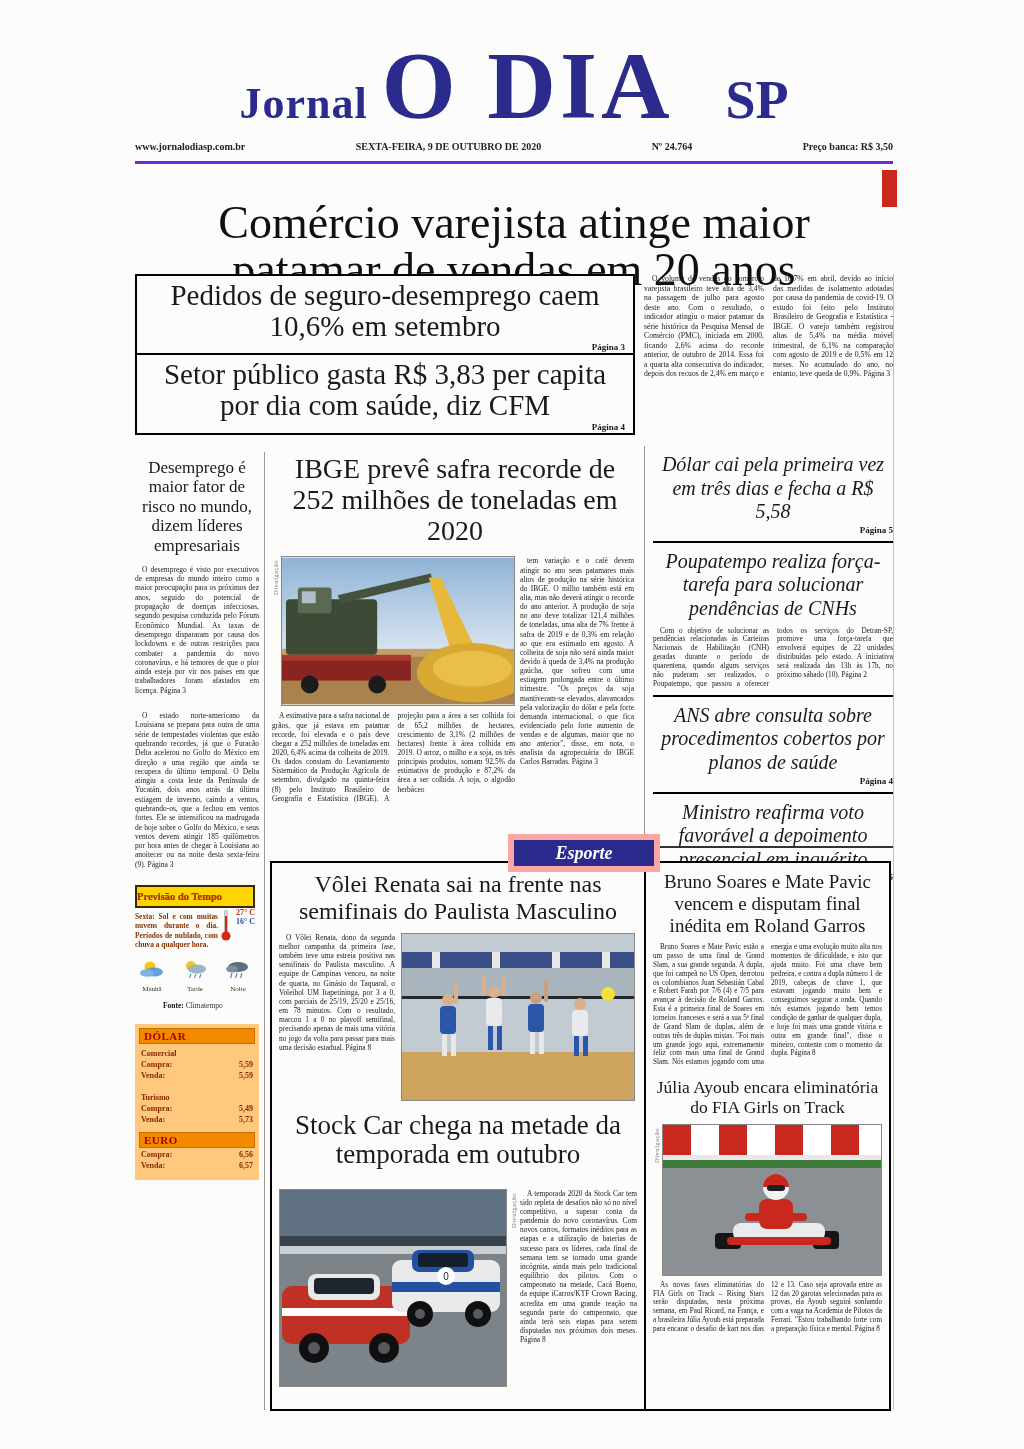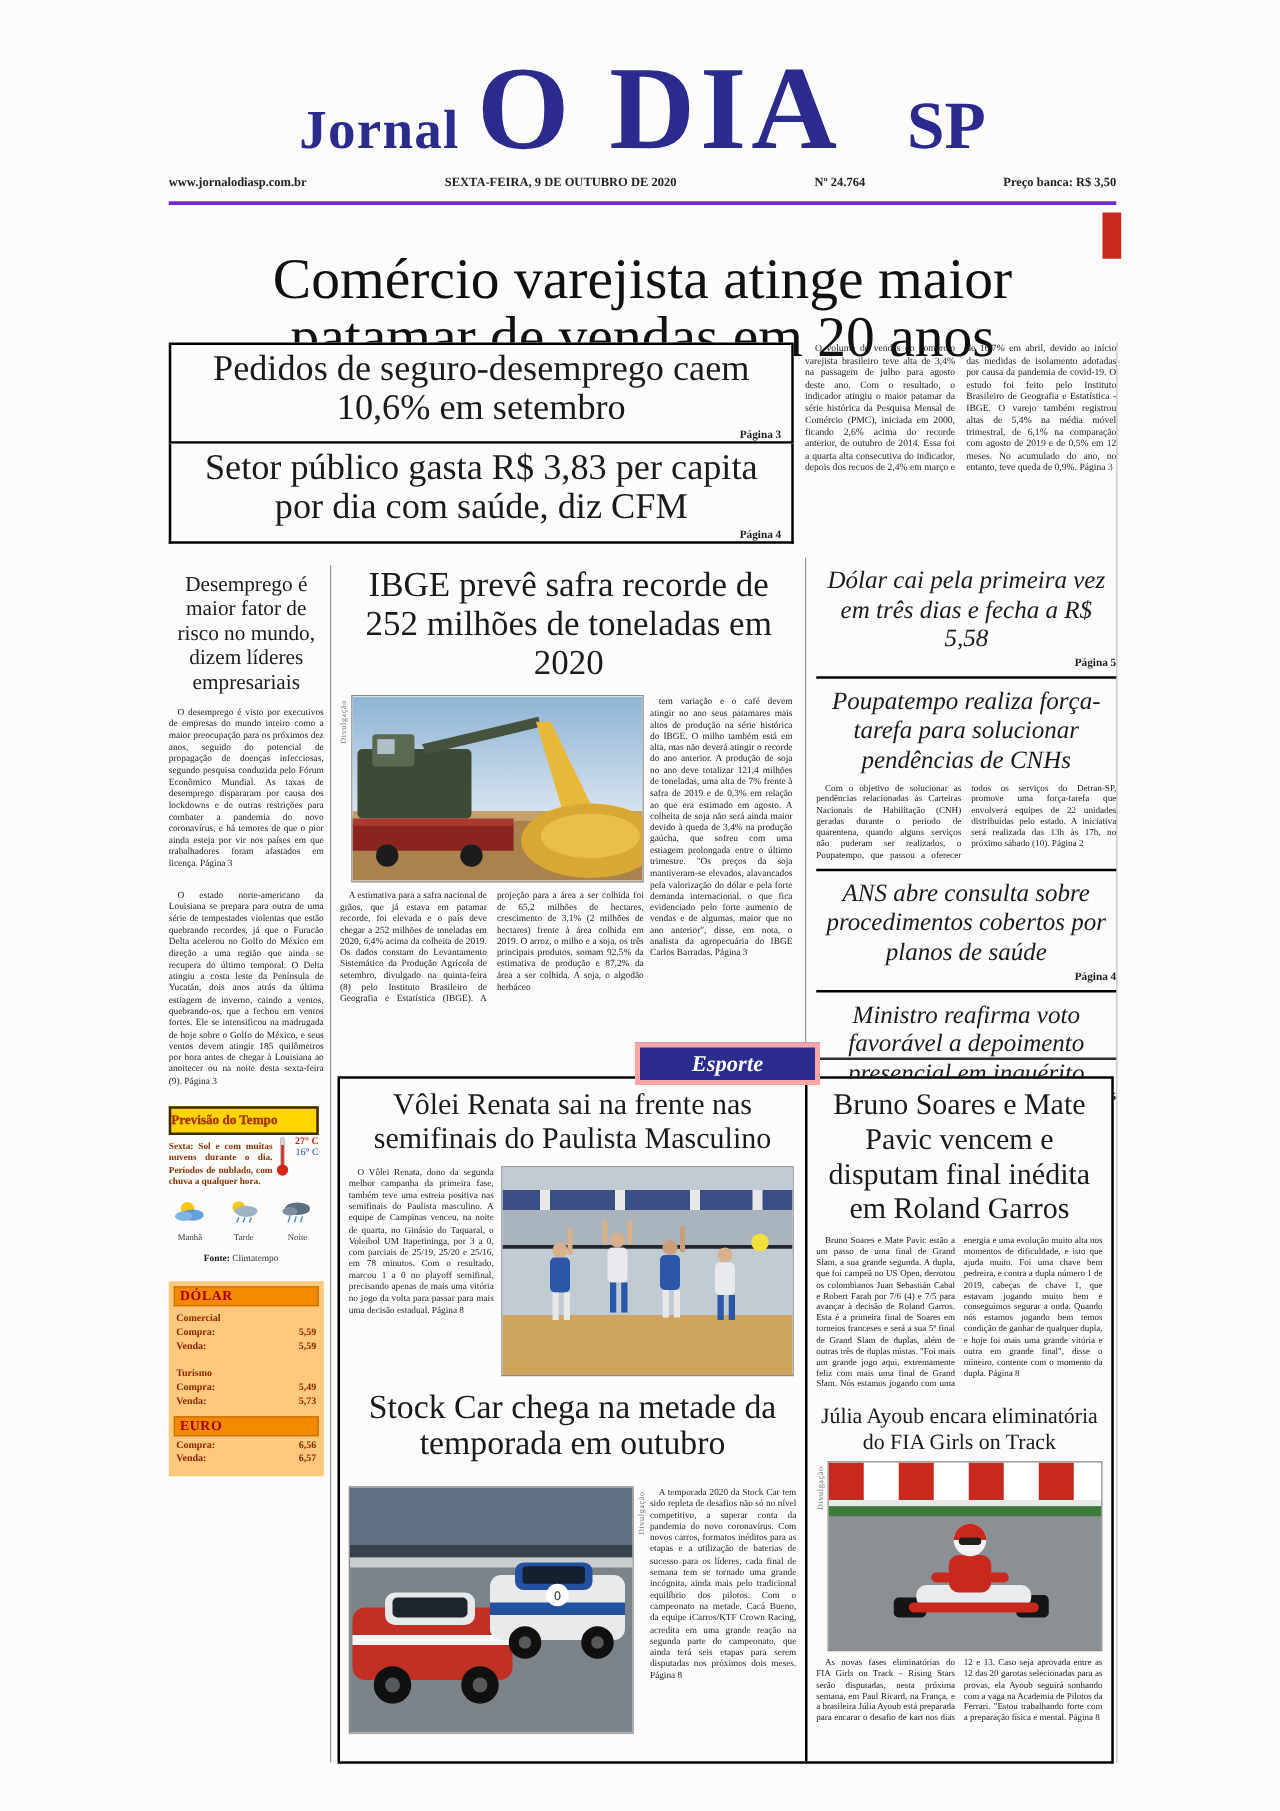--- a/index.html
+++ b/index.html
@@ -36,21 +36,21 @@
            border-right:1px solid #9a9a9a;padding-right:5px;box-sizing:border-box;}
   .sb-head{font-size:17px;text-align:center;line-height:1.14;font-weight:normal;margin:6px 2px 10px;}
   .sb-body{font-size:7.5px;text-align:justify;line-height:1.24;margin:0 0 16px;text-indent:7px;}
 
   .weather{width:120px;margin-top:2px;}
   .w-title{background:#ffd400;border:2px solid #3a2a00;color:#c13000;font-weight:bold;font-size:10.5px;
            text-align:left;padding:4px 0;-webkit-text-stroke:.2px #5a2000;}
   .w-fore{font-size:7.4px;font-weight:bold;color:#8b3000;line-height:1.25;text-align:justify;margin-top:4px;}
   .w-temps{float:right;width:34px;text-align:right;margin-left:3px;}
   .w-temps .hi{color:#d42616;font-size:8px;font-weight:bold;}
-  .w-temps .lo{color:#2850b4;font-size:8px;font-weight:normal;}
+  .w-temps .lo{color:#2850b4;font-size:8px;font-weight:bold;}
   .w-icons{display:flex;justify-content:space-between;margin-top:10px;clear:both;}
   .w-ic{width:34px;text-align:center;}
   .w-ic span{display:block;font-size:7px;margin-top:2px;color:#333;}
   .w-src{font-size:7.5px;margin-top:8px;color:#333;padding-left:28px;}
   .w-src b{color:#111;}
 
   .currency{width:116px;background:#ffc87d;padding:4px 4px 10px;margin-top:14px;}
   .cur-header{background:#f28a00;border:1px solid #c96f00;color:#a80000;font-weight:bold;font-size:11px;
               padding:1px 4px;letter-spacing:.5px;}
   .cur-sec{font-size:8px;font-weight:bold;color:#8b2500;margin:5px 2px 0;}
@@ -76,35 +76,35 @@
             padding-left:8px;box-sizing:border-box;}
   .rc-story{padding:7px 0 3px;}
   .rc-head{font-style:italic;font-size:20px;text-align:center;line-height:1.18;font-weight:normal;margin:0;}
   .rc-rule{border-top:2px solid #000;margin:3px 0 0;}
   .rc-body{columns:2;column-gap:8px;font-size:7.3px;text-align:justify;line-height:1.22;
            margin-top:6px;text-indent:7px;}
 
   
   .esporte-line{position:absolute;left:640px;top:846px;width:253px;border-top:2px solid #333;}
   .esporte-banner{position:absolute;left:508px;top:834px;width:140px;height:26px;background:#2b2b8e;
-                  border:4px solid #fca5a5;color:#fff;font-style:italic;font-weight:bold;font-size:18px;
+                  border:6px solid #fca5a5;color:#fff;font-style:italic;font-weight:bold;font-size:18px;
                   display:flex;align-items:center;justify-content:center;z-index:3;}
   .sports{position:absolute;left:270px;top:861px;width:621px;height:550px;border:2px solid #000;
           display:flex;box-sizing:border-box;background:#fcfcfa;}
   .sp-left{width:374px;padding:6px 7px 4px;box-sizing:border-box;}
   .sp-right{flex:1;border-left:2px solid #000;padding:6px 7px 4px;box-sizing:border-box;}
 
   .volei-head{font-size:24px;text-align:center;line-height:1.12;font-weight:normal;margin:2px 0 8px;}
   .volei-flex{display:flex;gap:6px;}
   .volei-body{width:116px;font-size:7.4px;text-align:justify;line-height:1.24;text-indent:7px;}
   .stock-head{font-size:27px;text-align:center;line-height:1.07;font-weight:normal;margin:10px 0 20px;}
   .stock-flex{display:flex;gap:3px;}
   .stock-body{flex:1;font-size:7.4px;text-align:justify;line-height:1.24;text-indent:7px;}
 
-  .tennis-head{font-size:24px;text-align:center;line-height:1.16;font-weight:normal;margin:2px 0 6px;}
+  .tennis-head{font-size:19px;text-align:center;line-height:1.16;font-weight:normal;margin:2px 0 6px;}
   .tennis-body{columns:2;column-gap:7px;font-size:7.2px;text-align:justify;line-height:1.23;text-indent:7px;}
   .kart-head{font-size:17.5px;text-align:center;line-height:1.16;font-weight:normal;margin:10px 0 6px;}
   .kart-photo-row{display:flex;gap:2px;}
   .kart-body{columns:2;column-gap:7px;font-size:7.2px;text-align:justify;line-height:1.23;
              margin-top:5px;text-indent:7px;}
 </style>
 </head>
 <body>
 
 <div class="page">

